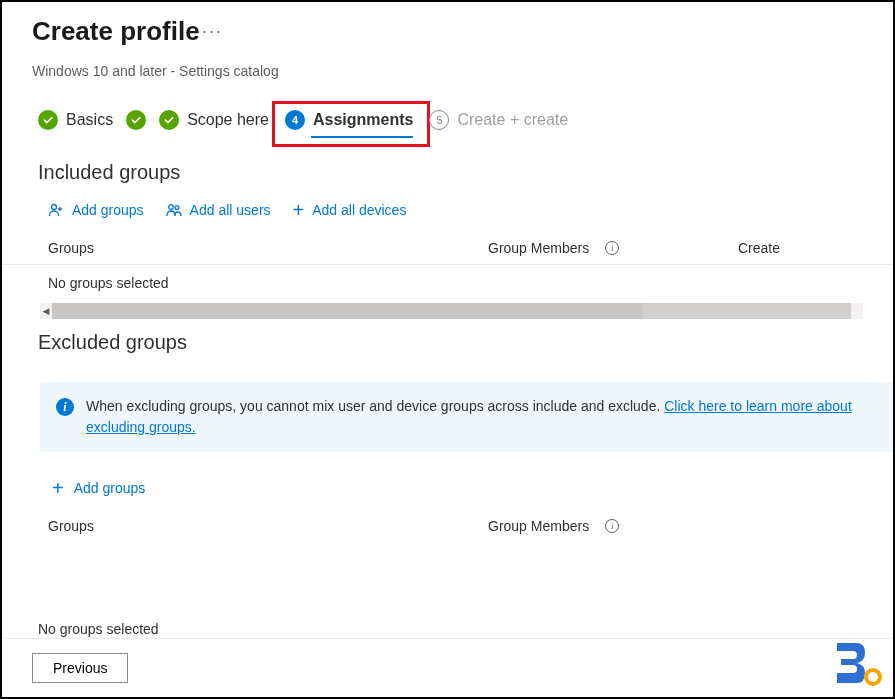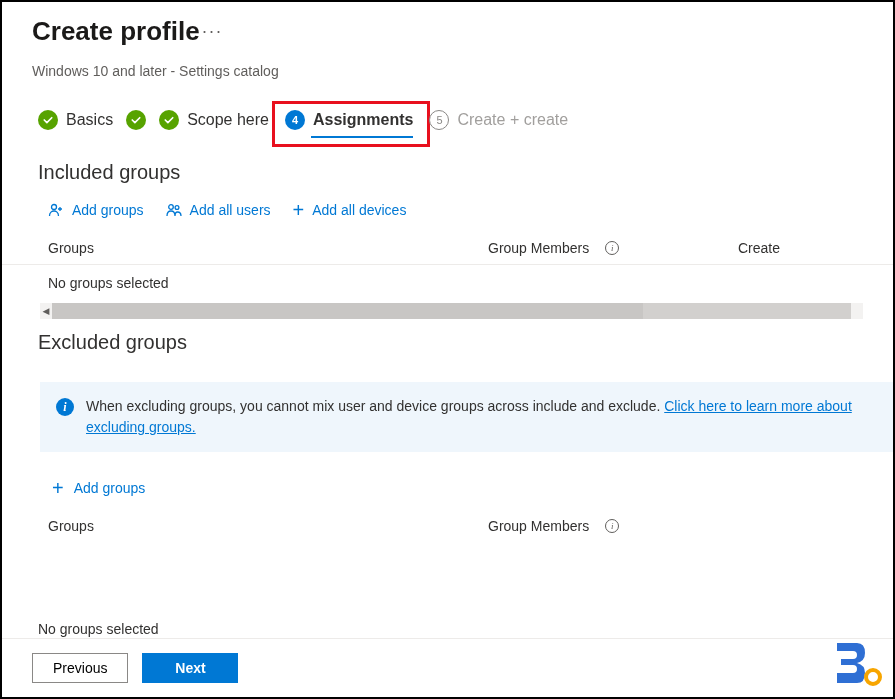--- a/index.html
+++ b/index.html
@@ -174,21 +174,20 @@
   <div class="col-members">
     <span>Group Members</span>
     <span class="info-icon">i</span>
   </div>
 </div>
 
 <div class="cut">No groups selected</div>
 
 <div class="footer">
   <button class="btn">Previous</button>
-  <button class="btn primary">Next</button>
 </div>
 
 <div class="logo">
   <svg width="54" height="48" viewBox="0 0 54 48">
     <path d="M6 4 L26 4 Q34 4 34 14 Q34 22 26 24 Q34 26 34 34 Q34 44 26 44 L6 44 L6 34 L22 34 Q26 34 26 30 Q26 26 22 26 L10 26 L10 20 L22 20 Q26 20 26 16 Q26 12 22 12 L6 12 Z" fill="#2f6fd4"></path>
     <circle cx="42" cy="38" r="7" fill="none" stroke="#f7a500" stroke-width="4"></circle>
   </svg>
 </div>
 
 </body></html>

